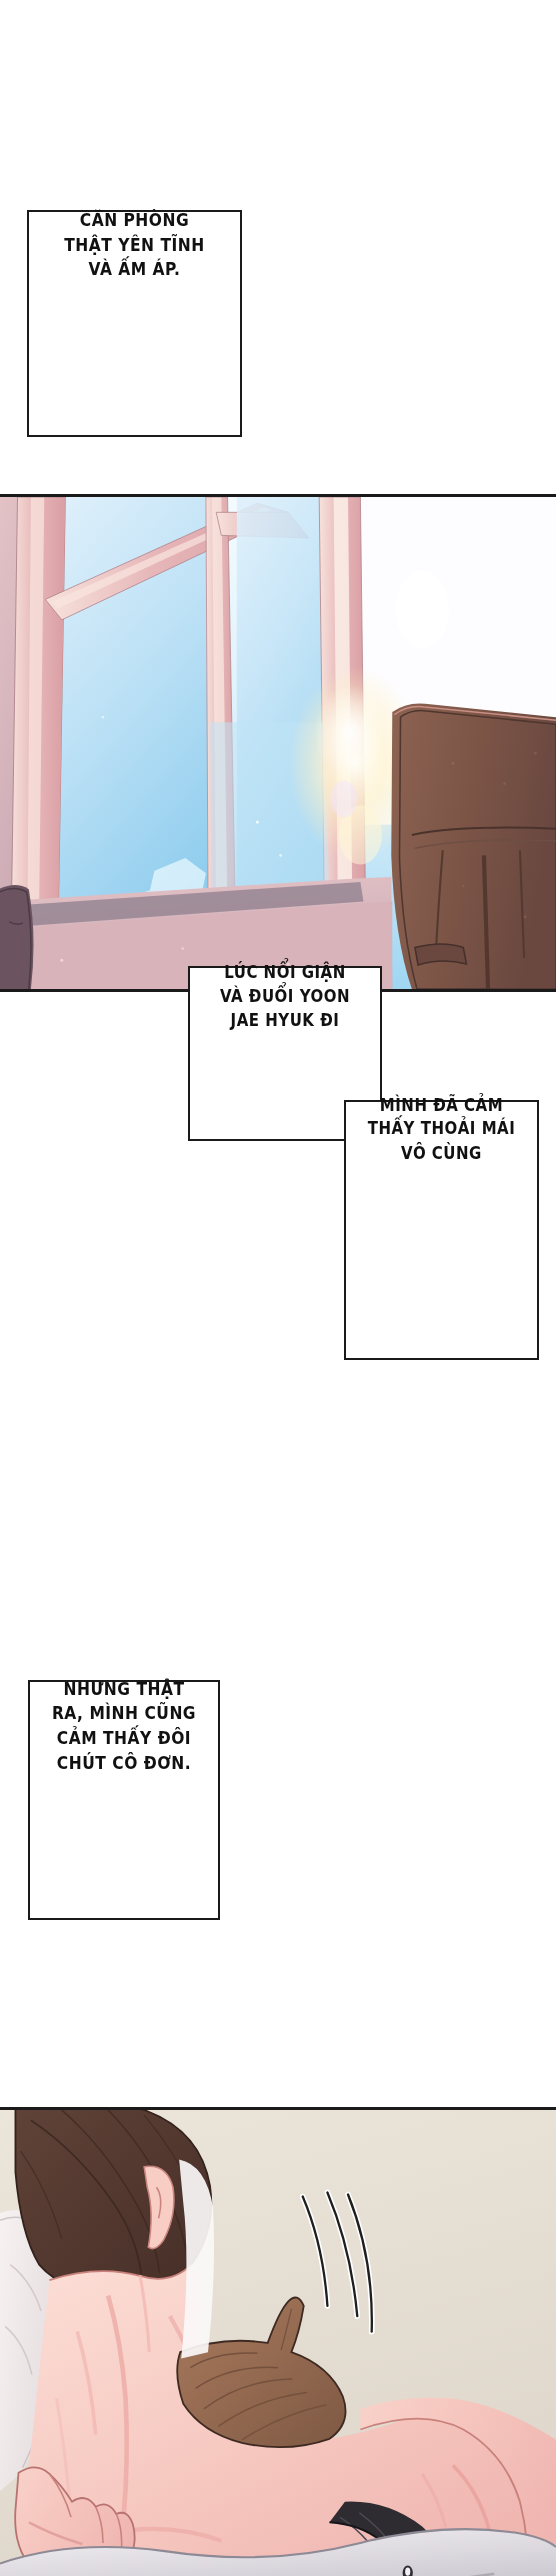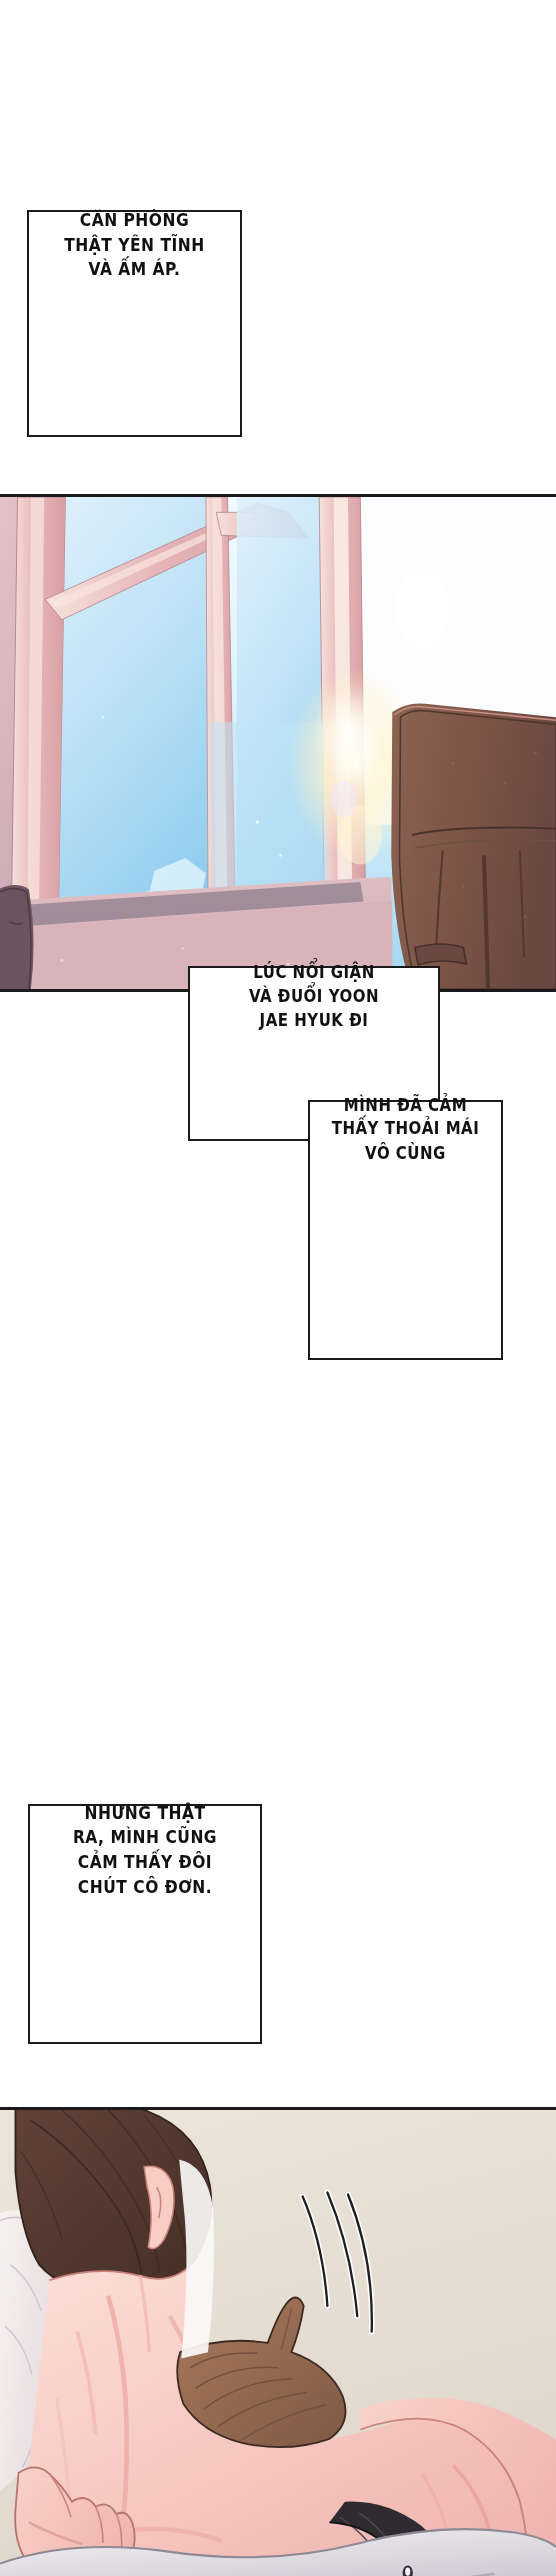--- a/index.html
+++ b/index.html
@@ -34,27 +34,27 @@
     font-weight:bold;
     letter-spacing:0.5px;
     line-height:1.42;
     transform:scaleY(1.12);
   }
   .textbox .lines span { display:block; white-space:nowrap; }
 
   #box-1 { left:27px;  top:210px;  width:215px; height:227px; }
   #box-1 .lines { font-size:15.5px; }
 
-  #box-2 { left:188px; top:966px; width:252px; height:175px; }
+  #box-2 { left:188px; top:966px; width:194px; height:175px; }
   #box-2 .lines { font-size:15px; padding-bottom:46px; }
 
-  #box-3 { left:308px; top:1100px; width:195px; height:260px; }
+  #box-3 { left:344px; top:1100px; width:195px; height:260px; }
   #box-3 .lines { font-size:15px; padding-bottom:72px; }
 
-  #box-4 { left:28px;  top:1804px; width:234px; height:240px; }
+  #box-4 { left:28px;  top:1680px; width:192px; height:240px; }
   #box-4 .lines { font-size:15.5px; }
 
   
   #panel-office {
     position:absolute;
     left:0; top:494px;
     width:556px; height:498px;
     overflow:hidden;
     border-top:3.1px solid #1a1a1a;
     border-bottom:3.1px solid #1a1a1a;

